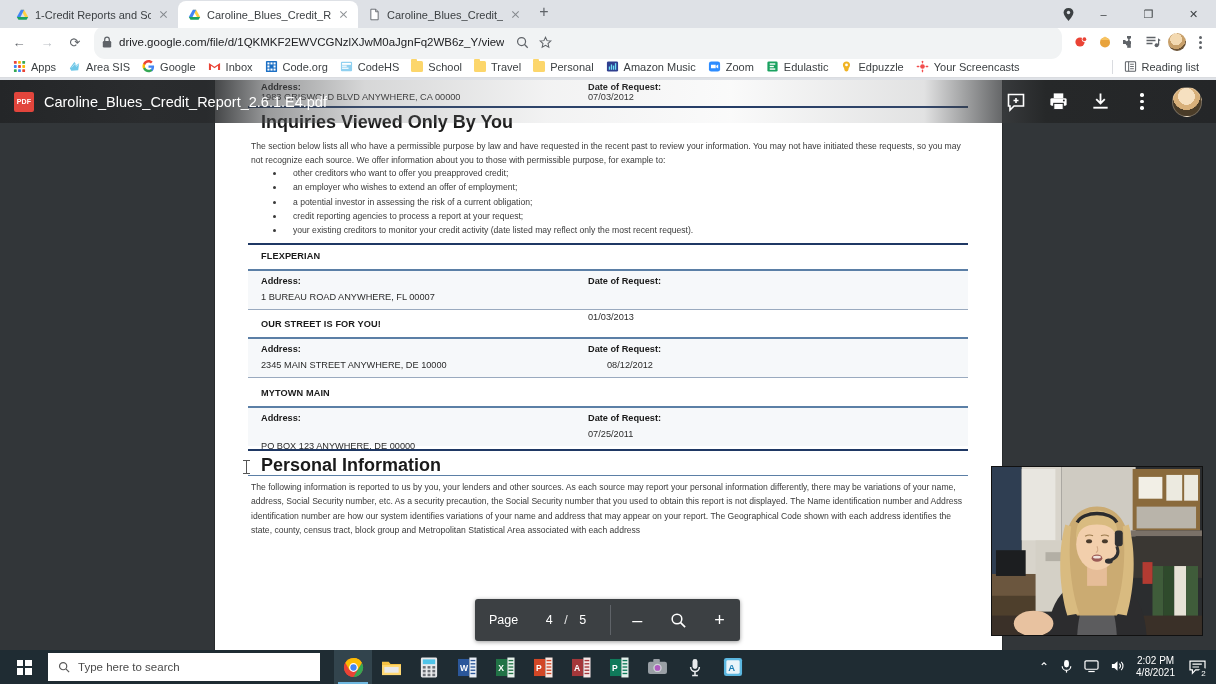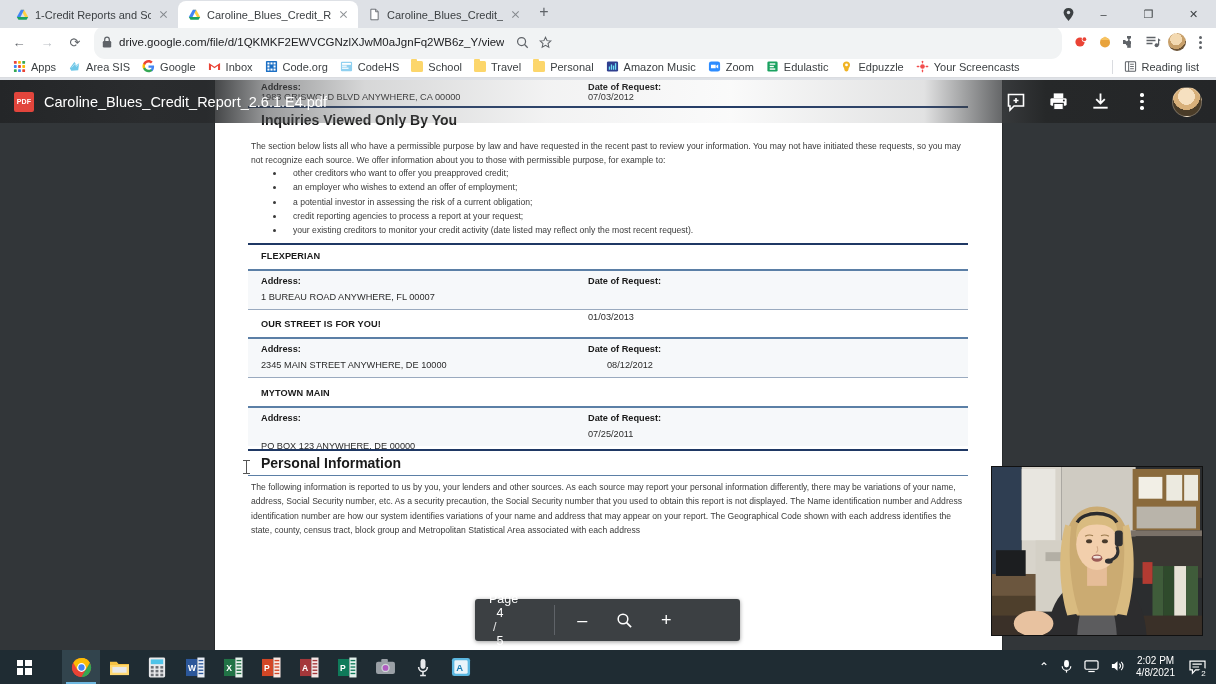--- a/index.html
+++ b/index.html
@@ -95,39 +95,39 @@
                background:radial-gradient(circle at 48% 30%, #f6e0c0 0 34%, #d8b07a 35% 55%, #4a3c28 56% 100%);
                border:1px solid rgba(255,255,255,.25); }
   .kebab-w { display:flex; flex-direction:column; gap:3px; align-items:center; }
   .kebab-w i { width:3.5px; height:3.5px; border-radius:50%; background:#fff; }
 
   
   .pdfscroll { position:absolute; left:0; top:0; width:1216px; height:570px; overflow:hidden; background:#323639; }
   .pdfpage { position:absolute; left:215px; top:0px; width:787px; height:574px; background:#fff;
              box-shadow:0 0 0 1px rgba(0,0,0,.2); }
 
-  .sec-title { position:absolute; font-weight:bold; font-size:14px; color:#1a1a1a; }
+  .sec-title { position:absolute; font-weight:bold; font-size:18px; color:#1a1a1a; }
   .para { position:absolute; font-size:8.6px; line-height:14.3px; color:#3a3a3a; width:716px; }
   .bullets { position:absolute; left:282px; font-size:8.6px; line-height:14.3px; color:#3a3a3a; }
   .bullets li { list-style:disc; margin-left:34px; padding-left:8px; }
 
   .rule-blue { position:absolute; height:2px; background:#1f3864; }
   .rule-thin { position:absolute; height:1px; background:#9aaabf; }
   .inq-name { position:absolute; font-size:9.2px; font-weight:bold; color:#1a1a1a; letter-spacing:.1px; }
   .inq-band { position:absolute; background:#f6f8fa; }
   .lbl { position:absolute; font-size:9.2px; font-weight:bold; color:#1a1a1a; }
   .val { position:absolute; font-size:9.2px; color:#2b2b2b; }
 
   
   .pagectl {
     position:absolute; left:475px; top:599px; width:265px; height:42px; background:#3c4043;
     border-radius:3px; display:flex; align-items:center; color:#fff; z-index:25;
     box-shadow:0 1px 4px rgba(0,0,0,.4);
   }
-  .pagectl .grp1 { display:flex; align-items:flex-start; gap:0; padding-left:14px;flex-direction:column; }
+  .pagectl .grp1 { display:flex; align-items:center; gap:0; padding-left:14px; }
   .pagectl .lbltxt { font-size:12.5px; margin-right:20px; }
   .pagectl .pnum { font-size:12.5px; width:22px; text-align:center; }
   .pagectl .slash { font-size:12.5px; opacity:.85; margin:0 4px; }
   .pagectl .divider { width:1px; height:30px; background:#5f6368; margin:0 6px 0 16px; }
   .pagectl .zbtn { width:42px; height:42px; display:flex; align-items:center; justify-content:center; font-size:18px; }
 
   .caret-ibeam { position:absolute; left:243px; top:380px; width:7px; height:14px; z-index:22; }
   .caret-ibeam::before { content:""; position:absolute; left:3px; top:0; width:1px; height:14px; background:#555; }
   .caret-ibeam::after  { content:""; position:absolute; left:0; top:0; width:7px; height:1px; background:#555;
                          box-shadow:0 13px 0 #555; }
@@ -608,20 +608,27 @@
   <div class="taskbar">
     <div class="startbtn">
       <span class="winlogo">
           <i></i>
           <i></i>
           <i></i>
           <i></i>
         </span>
     </div>
 
+    <div class="searchbox">
+      <svg width="12" height="12" viewBox="0 0 14 14">
+        <circle cx="6" cy="6" r="4.2" fill="none" stroke="#5a5a5a" stroke-width="1.4"></circle>
+        <path d="M9.2 9.2 L13 13" stroke="#5a5a5a" stroke-width="1.4"></path>
+      </svg>
+      <span>Type here to search</span>
+    </div>
 
     <div class="tb-apps">
       <div class="tb-app active">
         <svg width="21" height="21" viewBox="0 0 22 22">
           <circle cx="11" cy="11" r="10" fill="#ea4335"></circle>
           <path d="M11 1 A10 10 0 0 1 19.7 6 L11 6 Z" fill="#fbbc04"></path>
           <path d="M19.7 6 A10 10 0 0 1 11 21 L15.3 13.5 Z" fill="#34a853"></path>
           <path d="M11 21 A10 10 0 0 1 2.4 6 L6.7 13.5 Z" fill="#ea4335"></path>
           <path d="M2.4 6 A10 10 0 0 1 19.7 6 L15.3 13.5 L6.7 13.5 Z" fill="#fbbc04"></path>
           <circle cx="11" cy="11" r="4.6" fill="#fff"></circle>

